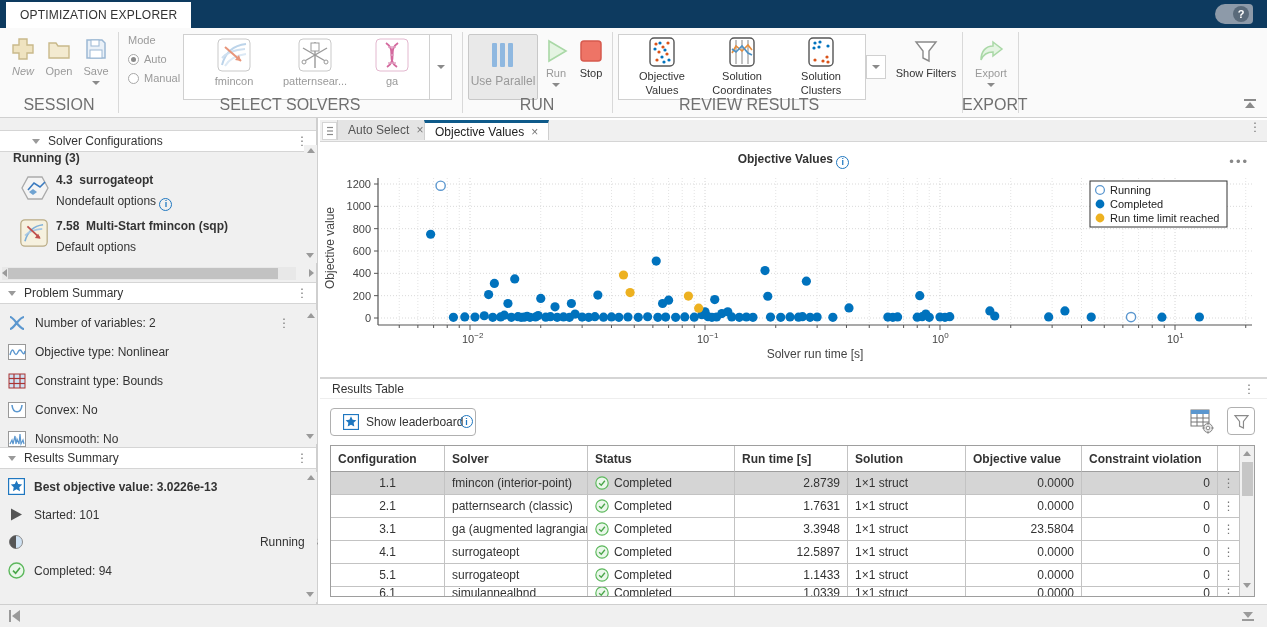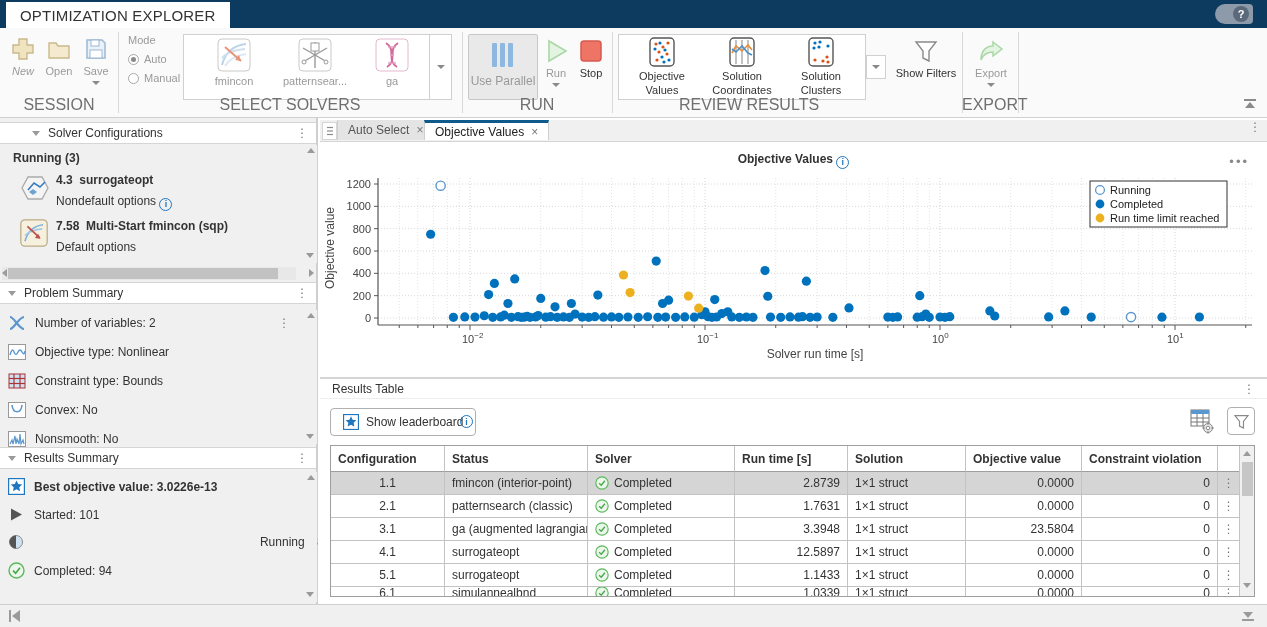--- a/index.html
+++ b/index.html
@@ -1,20 +1,20 @@
 <!DOCTYPE html>
 <html><head>
 <meta charset="utf-8">
 <style>
   * { margin:0; padding:0; box-sizing:border-box; }
   html,body { width:1267px; height:627px; font-family:"Liberation Sans", sans-serif; font-size:12px; color:#333; background:#fff; overflow:hidden; }
   .abs { position:absolute; }
   
   #titlebar { position:absolute; left:0; top:0; width:1267px; height:28px; background:#0d3a5f; }
-  #app-tab { position:absolute; left:6px; top:2px; height:26px; background:#fff; padding:0 14px; display:flex; align-items:center; font-size:15px; letter-spacing:.2px; color:#333; }
+  #app-tab { position:absolute; left:6px; top:2px; height:26px; background:#fff; padding:0 14px; display:flex; align-items:center; font-size:12px; letter-spacing:.2px; color:#333; }
   #help-btn { position:absolute; right:14px; top:4px; width:38px; height:20px; background:#8d9aa9; border-radius:10px 4px 4px 10px; display:flex; align-items:center; justify-content:flex-end; padding-right:4px; cursor:pointer; }
   #help-btn .qcirc { width:16px; height:16px; border-radius:50%; background:#5a6a7a; color:#fff; font-size:11px; font-weight:bold; display:flex; align-items:center; justify-content:center; }
   
   #ribbon { position:absolute; left:0; top:28px; width:1267px; height:90px; background:#fafafa; border-bottom:1px solid #d0d0d0; }
   .rsep { position:absolute; top:4px; bottom:4px; width:1px; background:#d9d9d9; }
   .rsec-label { position:absolute; bottom:3px; font-size:16px; color:#707070; text-align:center; }
   .rbtn { position:absolute; display:flex; flex-direction:column; align-items:center; cursor:pointer; }
   .rbtn .lbl { font-size:11px; color:#333; margin-top:3px; }
   .rbtn.disabled .lbl { color:#9a9a9a; }
   .dd-arrow { width:0; height:0; border-left:4px solid transparent; border-right:4px solid transparent; border-top:4px solid #8a8a8a; }
@@ -259,21 +259,21 @@
   <div id="ribbon-collapse">
     <svg width="14" height="11" viewBox="0 0 14 11">
         <rect x="1" y="0" width="12" height="2" fill="#8a8a8a"></rect>
         <path d="M7 3 L12 9 H2 Z" fill="#8a8a8a"></path>
       </svg>
   </div>
 </div>
 
 <div id="sidebar">
 
-  <div class="sb-header" style="margin-top:4px;padding-left:32px;">
+  <div class="sb-header" style="margin-top:12px;padding-left:32px;">
     <div class="tri"></div>
     <div class="ttl">Solver Configurations</div>
     <div class="kebab">⋮</div>
   </div>
   <div class="abs" style="left:0; top:25px; width:318px; height:181px;">
     <div style="display:flex; align-items:center; padding:8px 0 0 8px; font-weight:bold;">
       <div class="tri" style="margin-right:5px;"></div>
       <span>Running (3)</span>
     </div>
     <div style="display:flex; margin:8px 0 0 20px;">
@@ -671,22 +671,22 @@
       <svg width="17" height="17" viewBox="0 0 26 26">
           <path d="M3 4 H23 L16 13 V23 L10 20 V13 Z" fill="#fff" stroke="#8a8a8a" stroke-width="1.8"></path>
         </svg>
     </div>
   </div>
 
   <div id="rt-container">
     <div id="rt-table" style="width:909px;">
         <div class="rt-grid rt-head">
           <div class="rt-cell">Configuration</div>
+          <div class="rt-cell">Solver</div>
           <div class="rt-cell">Status</div>
-          <div class="rt-cell">Solver</div>
           <div class="rt-cell">Run time [s]</div>
           <div class="rt-cell">Solution</div>
           <div class="rt-cell">Objective value</div>
           <div class="rt-cell">Constraint violation</div>
           <div class="rt-cell" style="border-right: none;"></div>
         </div>
         <div class="rt-grid rt-row selected">
           <div class="rt-cell ta-c">1.1</div>
           <div class="rt-cell ">fmincon (interior-point)</div>
           <div class="rt-cell ">

